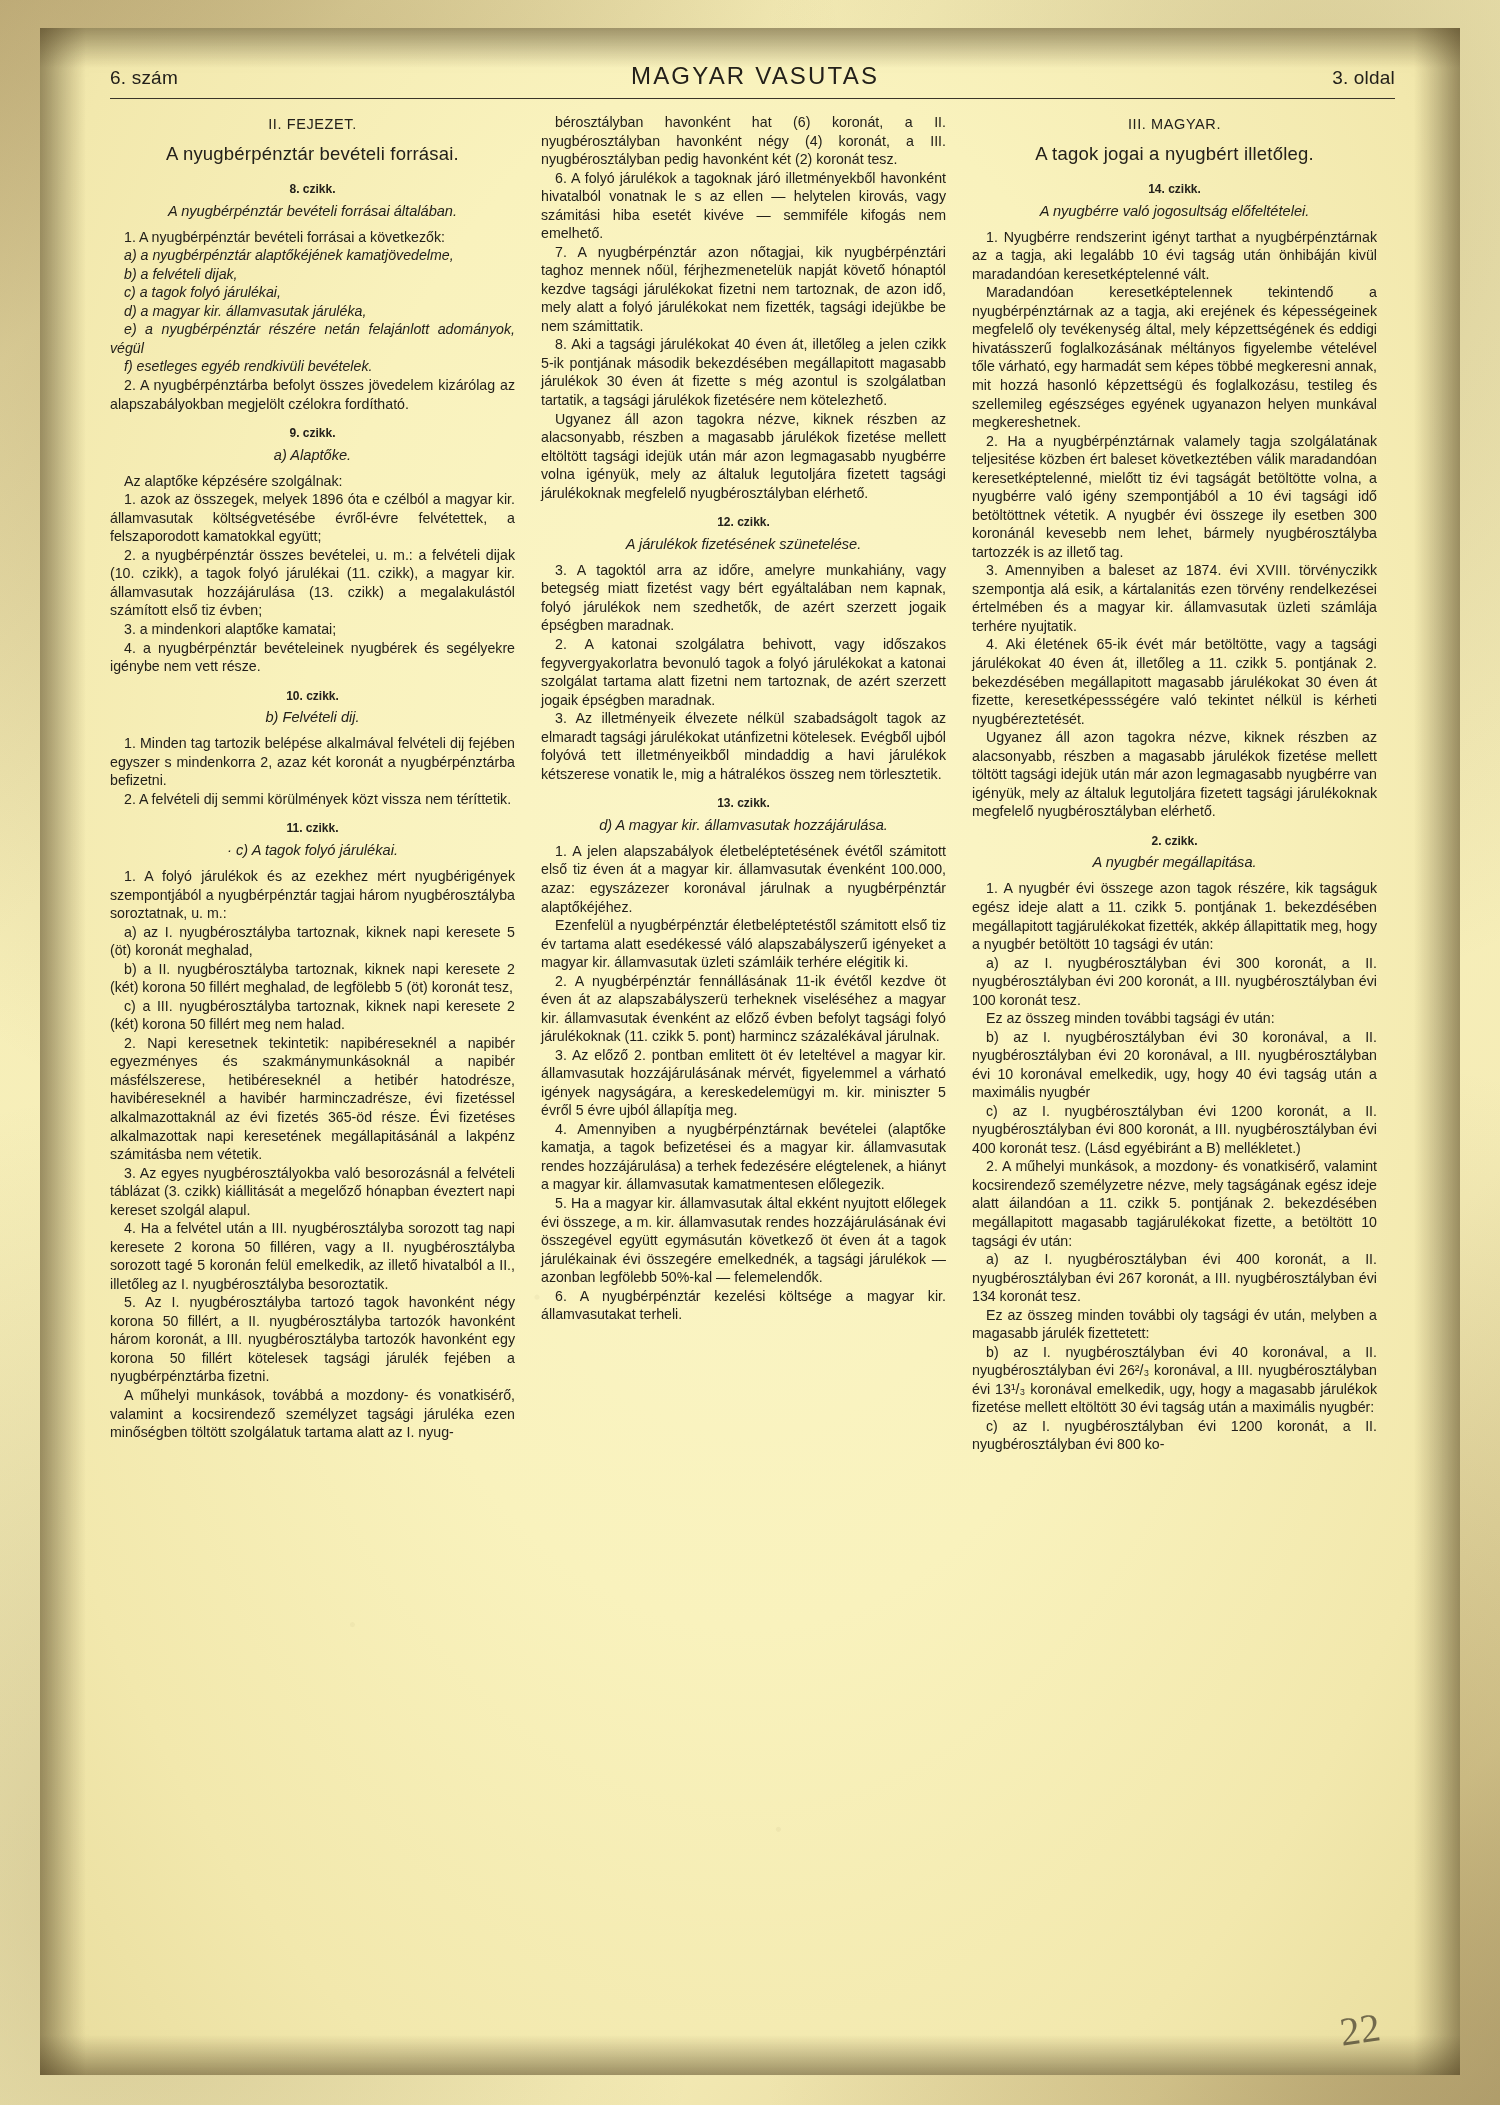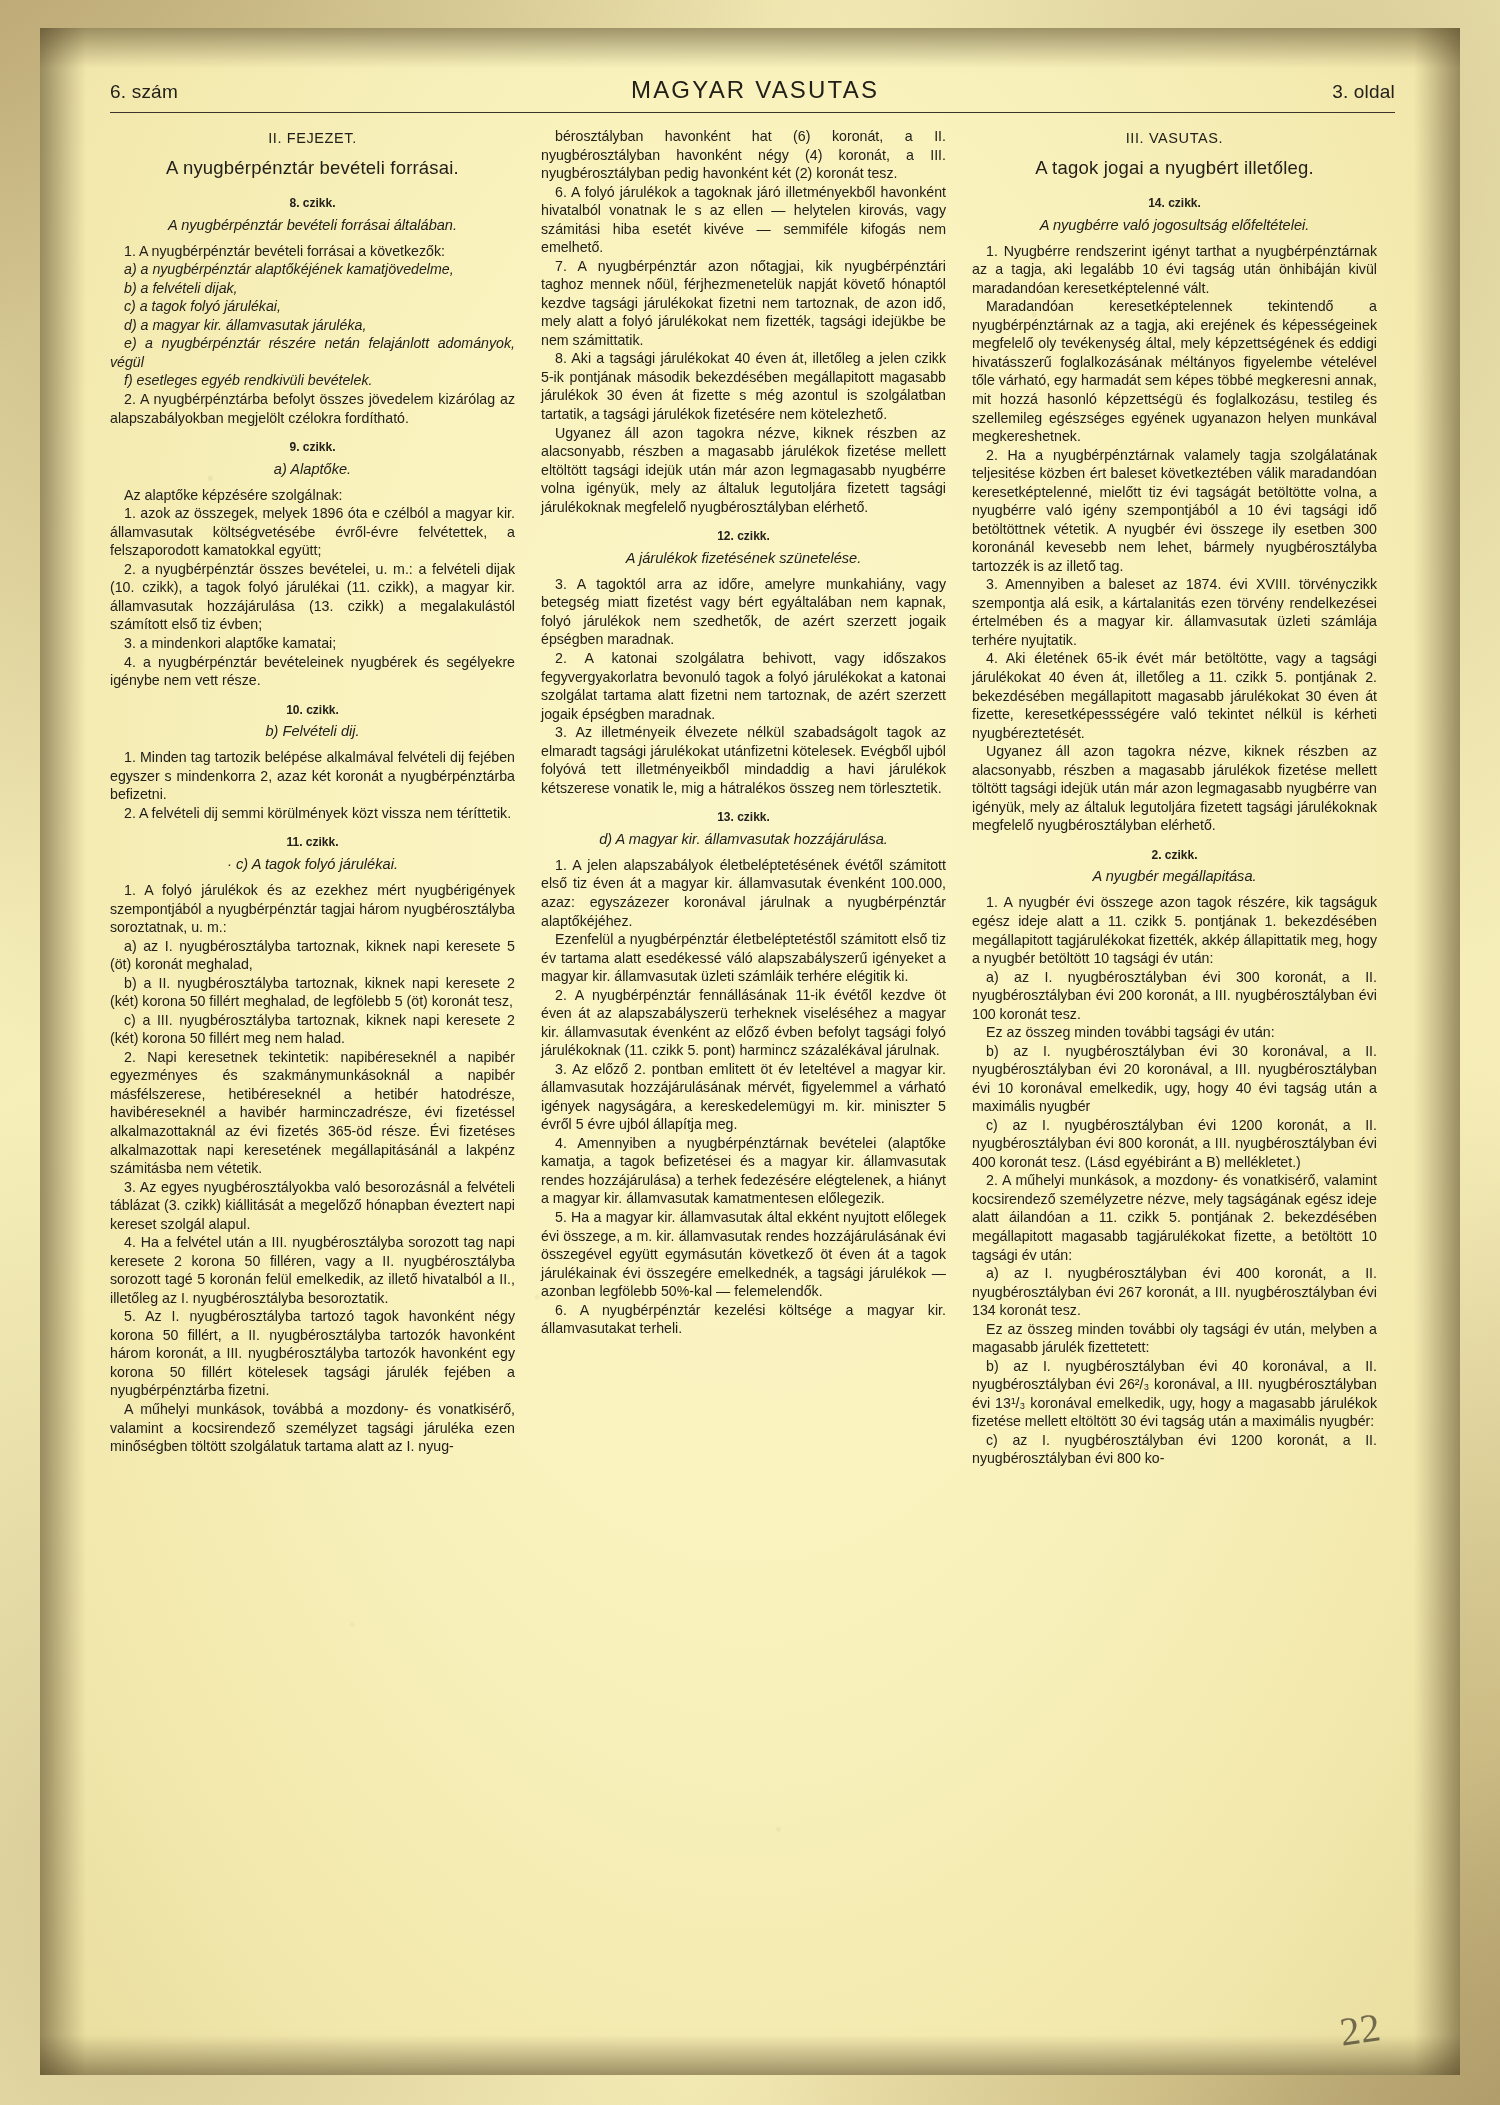--- a/index.html
+++ b/index.html
@@ -40,21 +40,21 @@
       radial-gradient(circle at 70% 14%, rgba(90,70,30,0.08) 0 2px, transparent 3px),
       radial-gradient(circle at 35% 62%, rgba(90,70,30,0.07) 0 2px, transparent 3px),
       radial-gradient(circle at 86% 58%, rgba(90,70,30,0.08) 0 2px, transparent 3px),
       radial-gradient(circle at 52% 88%, rgba(90,70,30,0.07) 0 2px, transparent 3px),
       radial-gradient(circle at 22% 78%, rgba(90,70,30,0.06) 0 2px, transparent 3px);
     opacity: .7;
   }
   .content {
     position: absolute;
     left: 110px;
-    top: 76px;
+    top: 62px;
     width: 1285px;
   }
   .masthead {
     display: flex;
     align-items: baseline;
     justify-content: space-between;
     font-size: 19px;
     letter-spacing: .2px;
     padding-bottom: 6px;
   }
@@ -209,21 +209,21 @@
         <p>1. A jelen alapszabályok életbeléptetésének évétől számitott első tiz éven át a magyar kir. államvasutak évenként 100.000, azaz: egyszázezer koronával járulnak a nyugbérpénztár alaptőkéjéhez.</p>
         <p>Ezenfelül a nyugbérpénztár életbeléptetéstől számitott első tiz év tartama alatt esedékessé váló alapszabályszerű igényeket a magyar kir. államvasutak üzleti számláik terhére elégitik ki.</p>
         <p>2. A nyugbérpénztár fennállásának 11-ik évétől kezdve öt éven át az alapszabályszerü terheknek viseléséhez a magyar kir. államvasutak évenként az előző évben befolyt tagsági folyó járulékoknak (11. czikk 5. pont) harmincz százalékával járulnak.</p>
         <p>3. Az előző 2. pontban emlitett öt év leteltével a magyar kir. államvasutak hozzájárulásának mérvét, figyelemmel a várható igények nagyságára, a kereskedelemügyi m. kir. miniszter 5 évről 5 évre ujból állapítja meg.</p>
         <p>4. Amennyiben a nyugbérpénztárnak bevételei (alaptőke kamatja, a tagok befizetései és a magyar kir. államvasutak rendes hozzájárulása) a terhek fedezésére elégtelenek, a hiányt a magyar kir. államvasutak kamatmentesen előlegezik.</p>
         <p>5. Ha a magyar kir. államvasutak által ekként nyujtott előlegek évi összege, a m. kir. államvasutak rendes hozzájárulásának évi összegével együtt egymásután következő öt éven át a tagok járulékainak évi összegére emelkednék, a tagsági járulékok — azonban legfölebb 50%-kal — felemelendők.</p>
         <p>6. A nyugbérpénztár kezelési költsége a magyar kir. államvasutakat terheli.</p>
       </div>
 
       <div class="col">
-        <div class="chaphead">III. VASUTAS.</div>
+        <div class="chaphead">III. MAGYAR.</div>
         <div class="chaptitle">A tagok jogai a nyugbért illetőleg.</div>
 
         <div class="sechead">14. czikk.</div>
         <div class="secsub">A nyugbérre való jogosultság előfeltételei.</div>
         <p>1. Nyugbérre rendszerint igényt tarthat a nyugbérpénztárnak az a tagja, aki legalább 10 évi tagság után önhibáján kivül maradandóan keresetképtelenné vált.</p>
         <p>Maradandóan keresetképtelennek tekintendő a nyugbérpénztárnak az a tagja, aki erejének és képességeinek megfelelő oly tevékenység által, mely képzettségének és eddigi hivatásszerű foglalkozásának méltányos figyelembe vételével tőle várható, egy harmadát sem képes többé megkeresni annak, mit hozzá hasonló képzettségü és foglalkozásu, testileg és szellemileg egészséges egyének ugyanazon helyen munkával megkereshetnek.</p>
         <p>2. Ha a nyugbérpénztárnak valamely tagja szolgálatának teljesitése közben ért baleset következtében válik maradandóan keresetképtelenné, mielőtt tiz évi tagságát betöltötte volna, a nyugbérre való igény szempontjából a 10 évi tagsági idő betöltöttnek vétetik. A nyugbér évi összege ily esetben 300 koronánál kevesebb nem lehet, bármely nyugbérosztályba tartozzék is az illető tag.</p>
         <p>3. Amennyiben a baleset az 1874. évi XVIII. törvényczikk szempontja alá esik, a kártalanitás ezen törvény rendelkezései értelmében és a magyar kir. államvasutak üzleti számlája terhére nyujtatik.</p>
         <p>4. Aki életének 65-ik évét már betöltötte, vagy a tagsági járulékokat 40 éven át, illetőleg a 11. czikk 5. pontjának 2. bekezdésében megállapitott magasabb járulékokat 30 éven át fizette, keresetképessségére való tekintet nélkül is kérheti nyugbéreztetését.</p>
         <p>Ugyanez áll azon tagokra nézve, kiknek részben az alacsonyabb, részben a magasabb járulékok fizetése mellett töltött tagsági idejük után már azon legmagasabb nyugbérre van igényük, mely az általuk legutoljára fizetett tagsági járulékoknak megfelelő nyugbérosztályban elérhető.</p>

